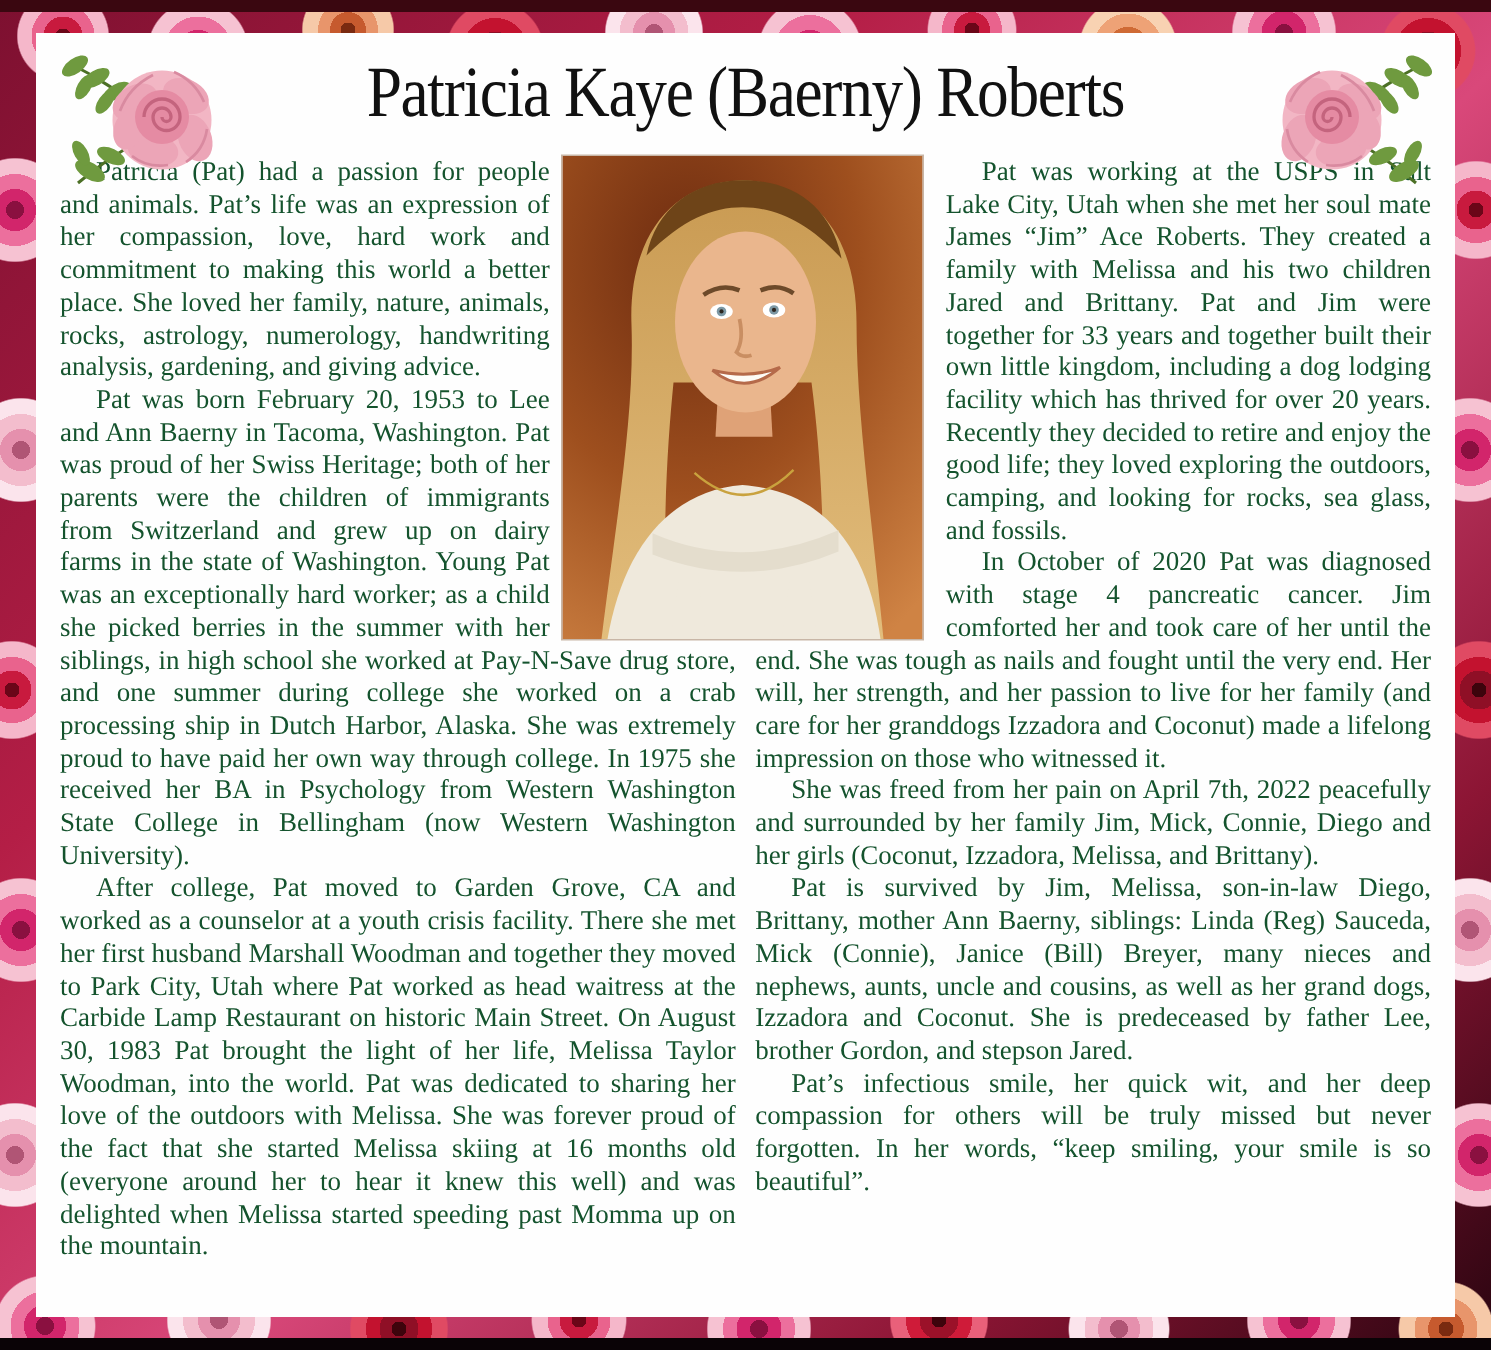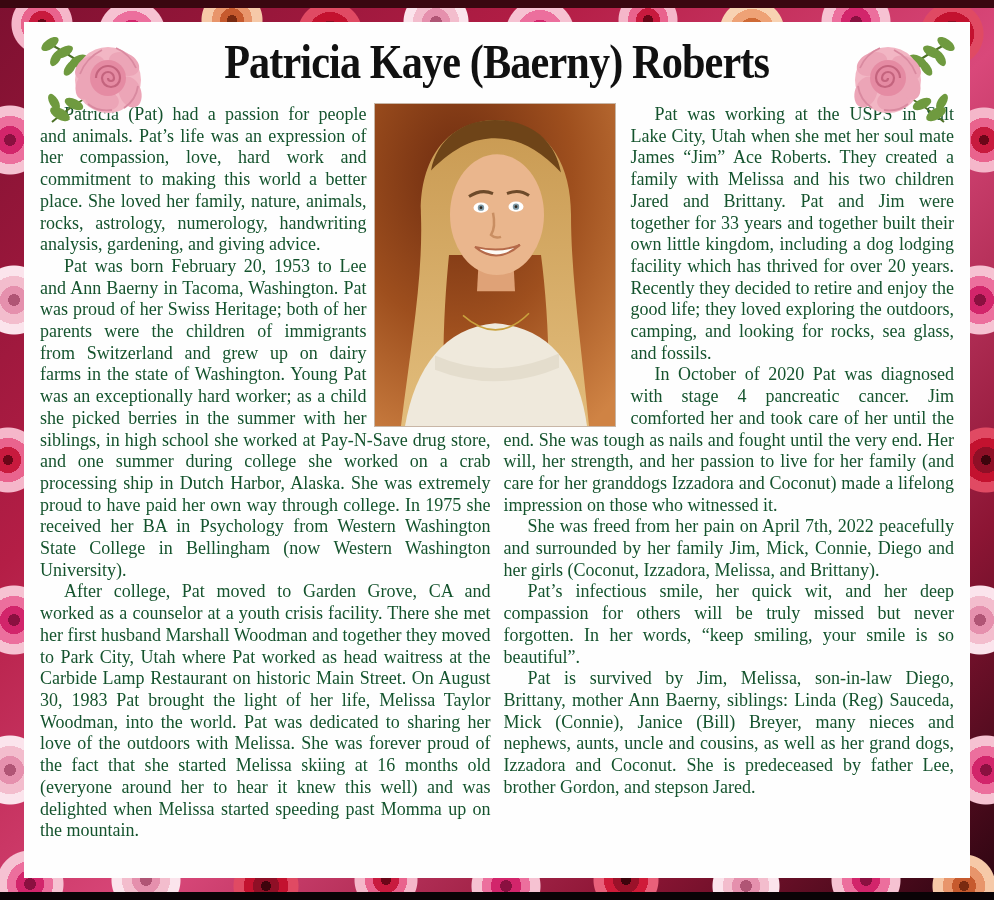--- a/index.html
+++ b/index.html
@@ -62,21 +62,21 @@
       0 0,0 0,0 0,0 0,0 0,
       0 0,0 0,0 0,0 0,0 0,
       0 0;
   }
   .page{
     position:absolute;left:24px;top:22px;width:946px;height:856px;
     background:#fefefe;
   }
   .title{
     margin:12px 0 0 0;text-align:center;height:64px;
-    font-size:48px;font-weight:bold;color:#111;
+    font-size:48px;font-weight:normal;color:#111;
     letter-spacing:-1px;white-space:nowrap;
   }
   .title-inner{display:inline-block;transform:scaleX(.88);transform-origin:center;}
   .content{
     display:flex;margin:6px 16px 0 16px;column-gap:13px;
     font-size:18px;line-height:21.7px;color:#14532d;
     text-align:justify;
   }
   .col{flex:1 1 0;}
   .col p{margin:0;text-indent:24px;}
@@ -178,22 +178,22 @@
       <div class="spacer-left"></div>
       <p>Patricia (Pat) had a passion for people and animals. Pat’s life was an expression of her compassion, love, hard work and commitment to making this world a better place. She loved her family, nature, animals, rocks, astrology, numerology, handwriting analysis, gardening, and giving advice.</p>
       <p>Pat was born February 20, 1953 to Lee and Ann Baerny in Tacoma, Washington. Pat was proud of her Swiss Heritage; both of her parents were the children of immigrants from Switzerland and grew up on dairy farms in the state of Washington. Young Pat was an exceptionally hard worker; as a child she picked berries in the summer with her siblings, in high school she worked at Pay-N-Save drug store, and one summer during college she worked on a crab processing ship in Dutch Harbor, Alaska. She was extremely proud to have paid her own way through college. In 1975 she received her BA in Psychology from Western Washington State College in Bellingham (now Western Washington University).</p>
       <p>After college, Pat moved to Garden Grove, CA and worked as a counselor at a youth crisis facility. There she met her first husband Marshall Woodman and together they moved to Park City, Utah where Pat worked as head waitress at the Carbide Lamp Restaurant on historic Main Street. On August 30, 1983 Pat brought the light of her life, Melissa Taylor Woodman, into the world. Pat was dedicated to sharing her love of the outdoors with Melissa. She was forever proud of the fact that she started Melissa skiing at 16 months old (everyone around her to hear it knew this well) and was delighted when Melissa started speeding past Momma up on the mountain.</p>
     </div>
     <div class="col">
       <div class="spacer-right"></div>
       <p>Pat was working at the USPS in Salt Lake City, Utah when she met her soul mate James “Jim” Ace Roberts. They created a family with Melissa and his two children Jared and Brittany. Pat and Jim were together for 33 years and together built their own little kingdom, including a dog lodging facility which has thrived for over 20 years. Recently they decided to retire and enjoy the good life; they loved exploring the outdoors, camping, and looking for rocks, sea glass, and fossils.</p>
       <p>In October of 2020 Pat was diagnosed with stage 4 pancreatic cancer. Jim comforted her and took care of her until the end. She was tough as nails and fought until the very end. Her will, her strength, and her passion to live for her family (and care for her granddogs Izzadora and Coconut) made a lifelong impression on those who witnessed it.</p>
       <p>She was freed from her pain on April 7th, 2022 peacefully and surrounded by her family Jim, Mick, Connie, Diego and her girls (Coconut, Izzadora, Melissa, and Brittany).</p>
+      <p>Pat is survived by Jim, Melissa, son-in-law Diego, Brittany, mother Ann Baerny, siblings: Linda (Reg) Sauceda, Mick (Connie), Janice (Bill) Breyer, many nieces and nephews, aunts, uncle and cousins, as well as her grand dogs, Izzadora and Coconut. She is predeceased by father Lee, brother Gordon, and stepson Jared.</p>
       <p>Pat’s infectious smile, her quick wit, and her deep compassion for others will be truly missed but never forgotten. In her words, “keep smiling, your smile is so beautiful”.</p>
-      <p>Pat is survived by Jim, Melissa, son-in-law Diego, Brittany, mother Ann Baerny, siblings: Linda (Reg) Sauceda, Mick (Connie), Janice (Bill) Breyer, many nieces and nephews, aunts, uncle and cousins, as well as her grand dogs, Izzadora and Coconut. She is predeceased by father Lee, brother Gordon, and stepson Jared.</p>
     </div>
   </div>
 
   <div class="photo">
     <svg viewBox="0 0 240 320" preserveAspectRatio="none">
       <defs>
         <radialGradient id="pbg" cx="35%" cy="22%" r="95%">
           <stop offset="0" stop-color="#6e2c10"></stop>
           <stop offset="0.5" stop-color="#9e4f1e"></stop>
           <stop offset="1" stop-color="#cf8344"></stop>

